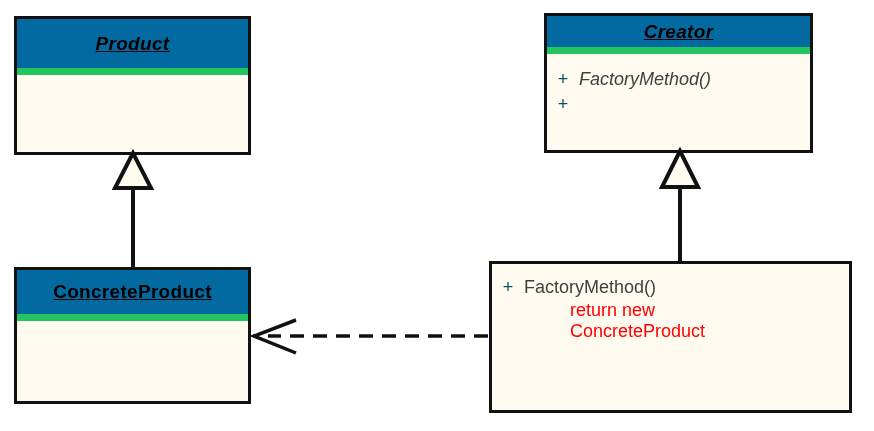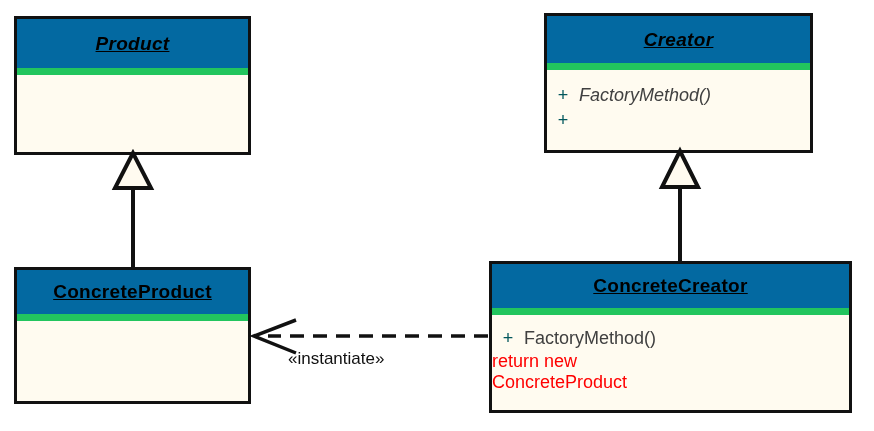--- a/index.html
+++ b/index.html
@@ -74,20 +74,21 @@
   .member-name.abstract {
     font-style: italic;
   }
   .member-note {
     color: #ff0000;
     font-size: 18px;
     line-height: 21px;
     white-space: nowrap;
   }
   .note-indent {
+    padding-left: 78px;
   }
   svg.overlay {
     position: absolute;
     left: 0;
     top: 0;
     width: 874px;
     height: 431px;
     pointer-events: none;
   }
   .stereotype-label {
@@ -104,21 +105,21 @@
 <div id="diagram">
 
   <div class="uml-class" id="box-product" style="left:14px; top:16px; width:237px; height:139px;">
     <div class="class-title-row" style="height:56px;">
       <span class="class-title abstract">Product</span>
     </div>
     <div class="class-body"></div>
   </div>
 
   <div class="uml-class" id="box-creator" style="left:544px; top:13px; width:269px; height:140px;">
-    <div class="class-title-row" style="height:54px;">
+    <div class="class-title-row" style="height:38px;">
       <span class="class-title abstract">Creator</span>
     </div>
     <div class="class-body">
       <div class="member-row" style="margin-top:9px;">
         <span class="member-vis">+</span>
         <span class="member-name abstract">FactoryMethod()</span>
       </div>
       <div class="member-row" style="margin-top:4px;">
         <span class="member-vis">+</span>
       </div>
@@ -126,23 +127,20 @@
   </div>
 
   <div class="uml-class" id="box-concrete-product" style="left:14px; top:267px; width:237px; height:137px;">
     <div class="class-title-row" style="height:51px;">
       <span class="class-title">ConcreteProduct</span>
     </div>
     <div class="class-body"></div>
   </div>
 
   <div class="uml-class" id="box-concrete-creator" style="left:489px; top:261px; width:363px; height:152px;">
-    <div class="class-title-row" style="height:51px;">
-      <span class="class-title">ConcreteCreator</span>
-    </div>
     <div class="class-body">
       <div class="member-row" style="margin-top:7px;">
         <span class="member-vis">+</span>
         <span class="member-name">FactoryMethod()</span>
       </div>
       <div class="member-note note-indent" style="margin-top:2px;">return new</div>
       <div class="member-note note-indent">ConcreteProduct</div>
     </div>
   </div>
 
@@ -157,15 +155,14 @@
       <line x1="680" y1="187" x2="680" y2="262" stroke="#111111" stroke-width="4"></line>
       <polygon points="680,151 662,187 698,187" fill="#fffbf0" stroke="#111111" stroke-width="4" stroke-linejoin="miter"></polygon>
     </g>
 
     <g>
       <line x1="488" y1="336" x2="268" y2="336" stroke="#111111" stroke-width="3.5" stroke-dasharray="14,9"></line>
       <polyline points="296,320 254,336 296,353" fill="none" stroke="#111111" stroke-width="3.5" stroke-linecap="butt" stroke-linejoin="miter"></polyline>
     </g>
   </svg>
 
-  <div class="stereotype-label" style="left:288px; top:349px;">«instantiate»</div>
 
 </div>
 
 </body></html>

